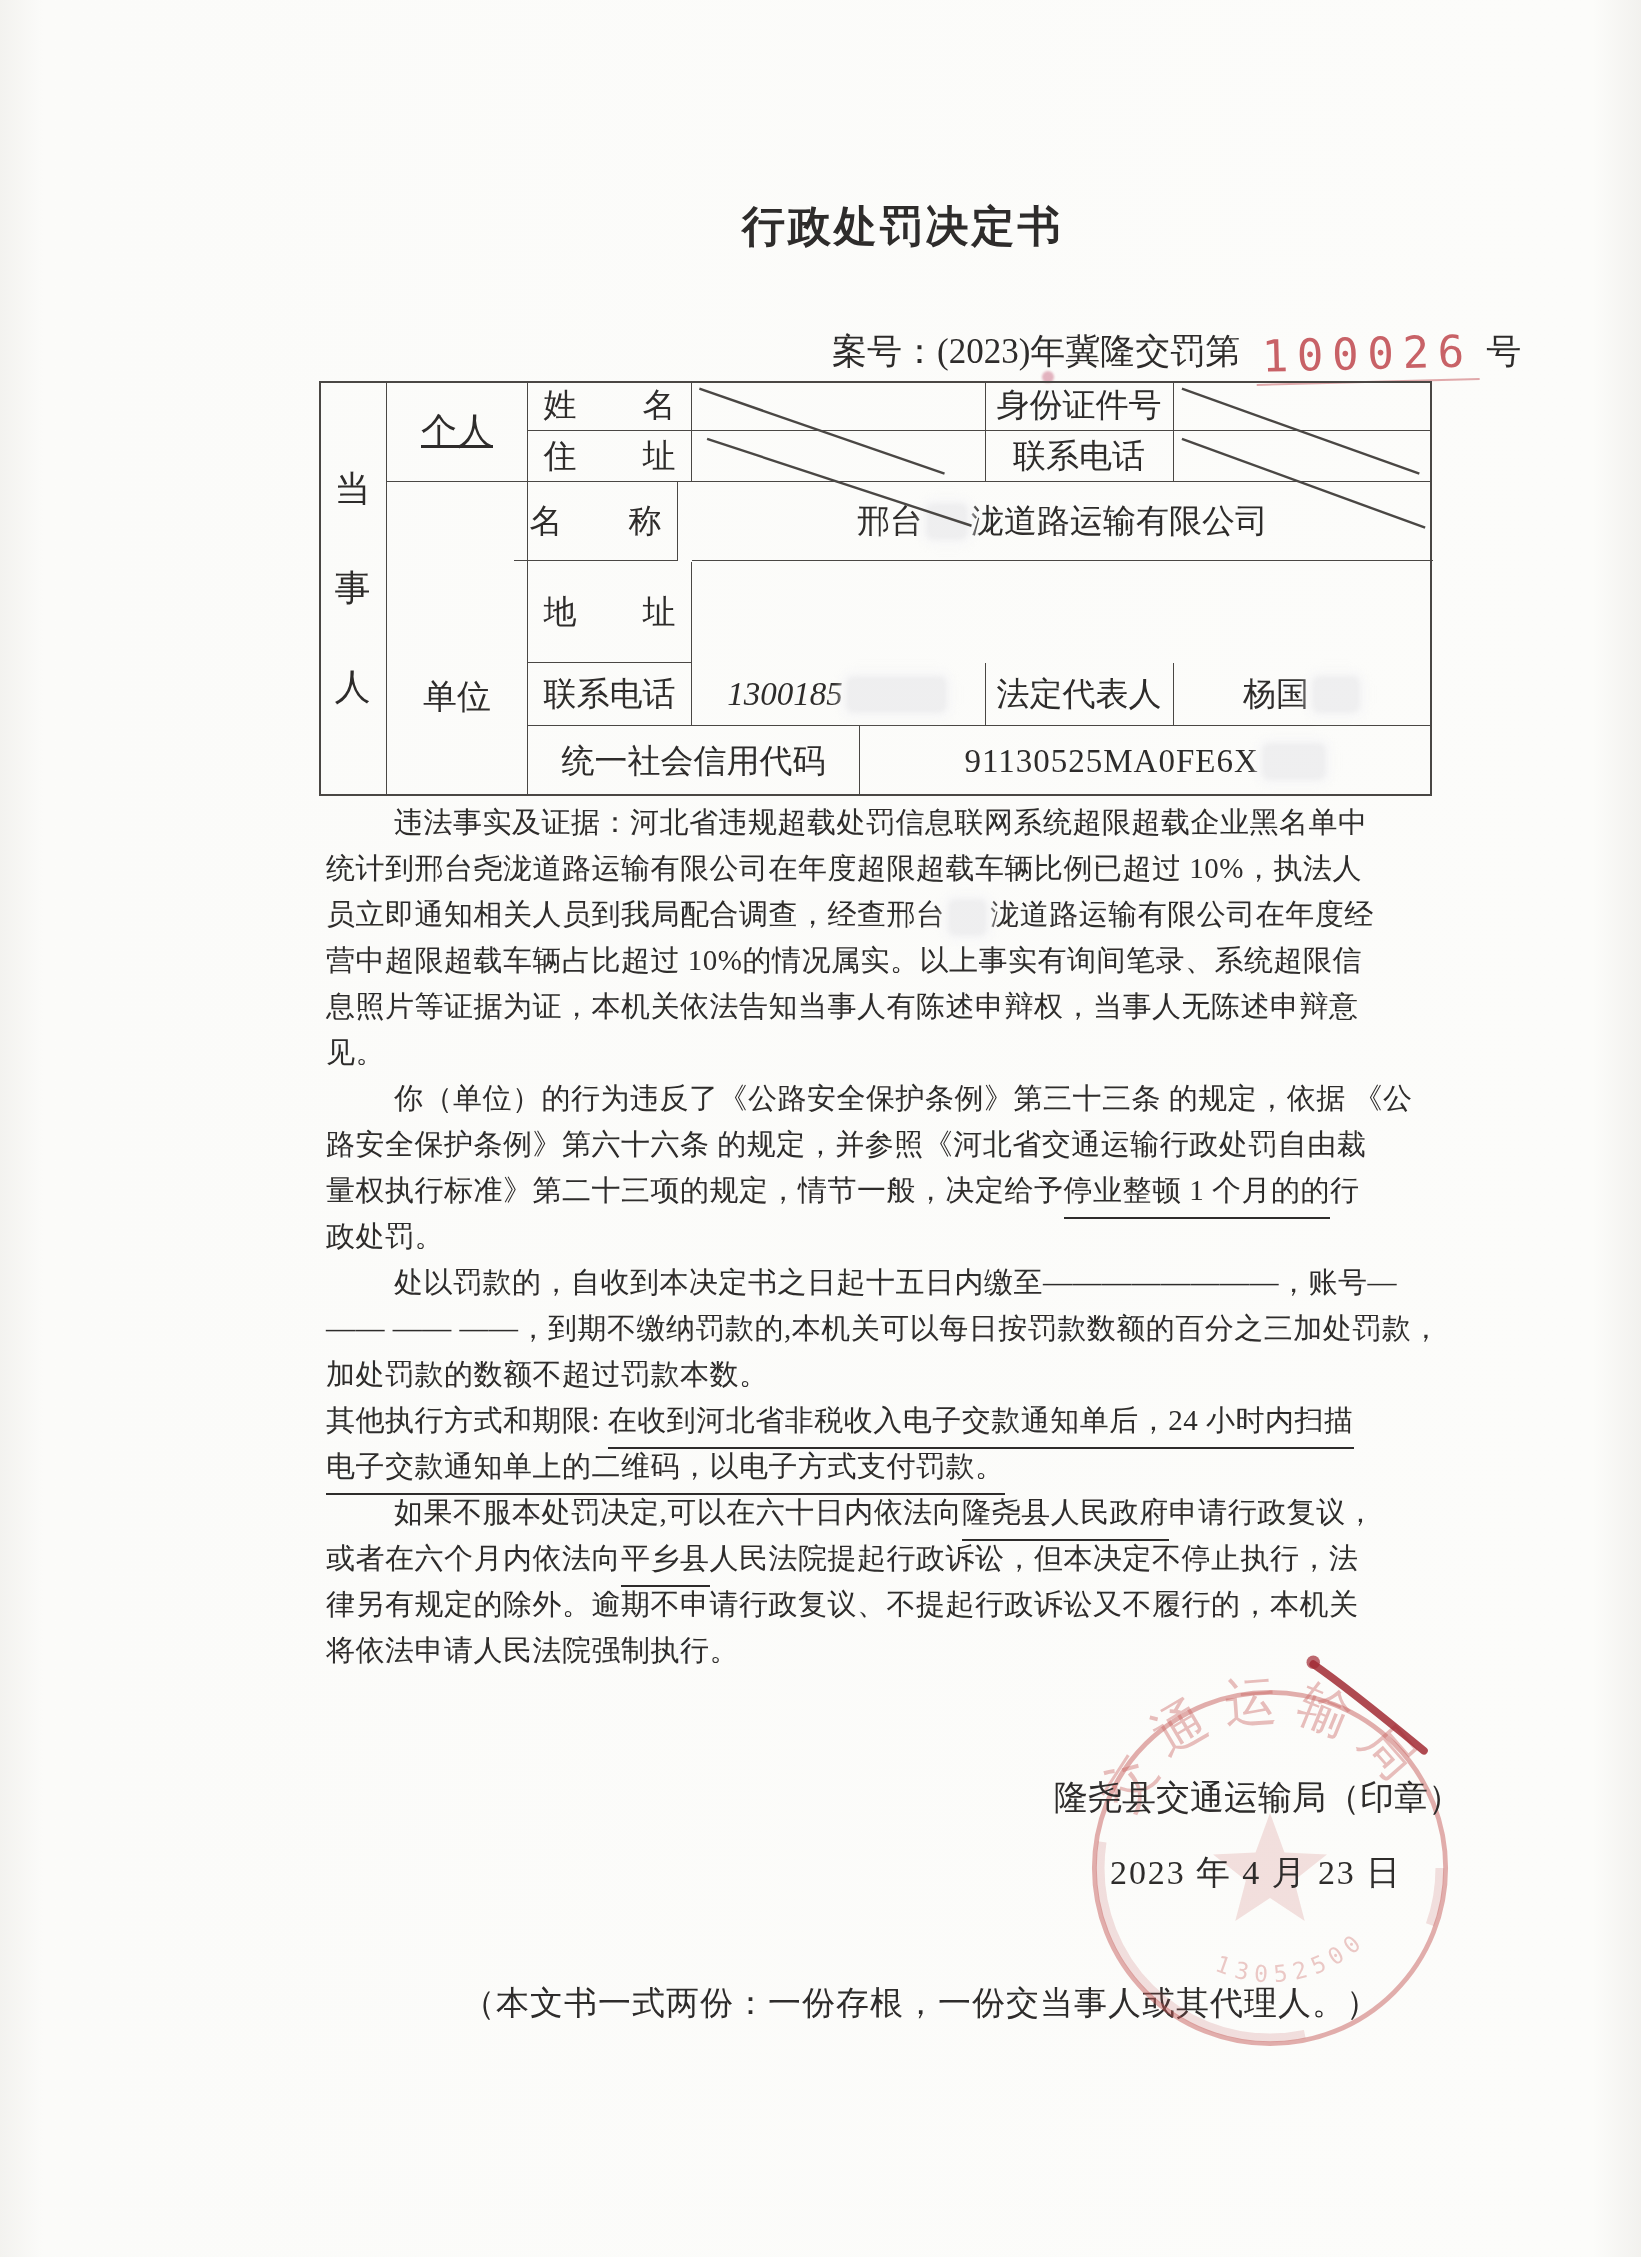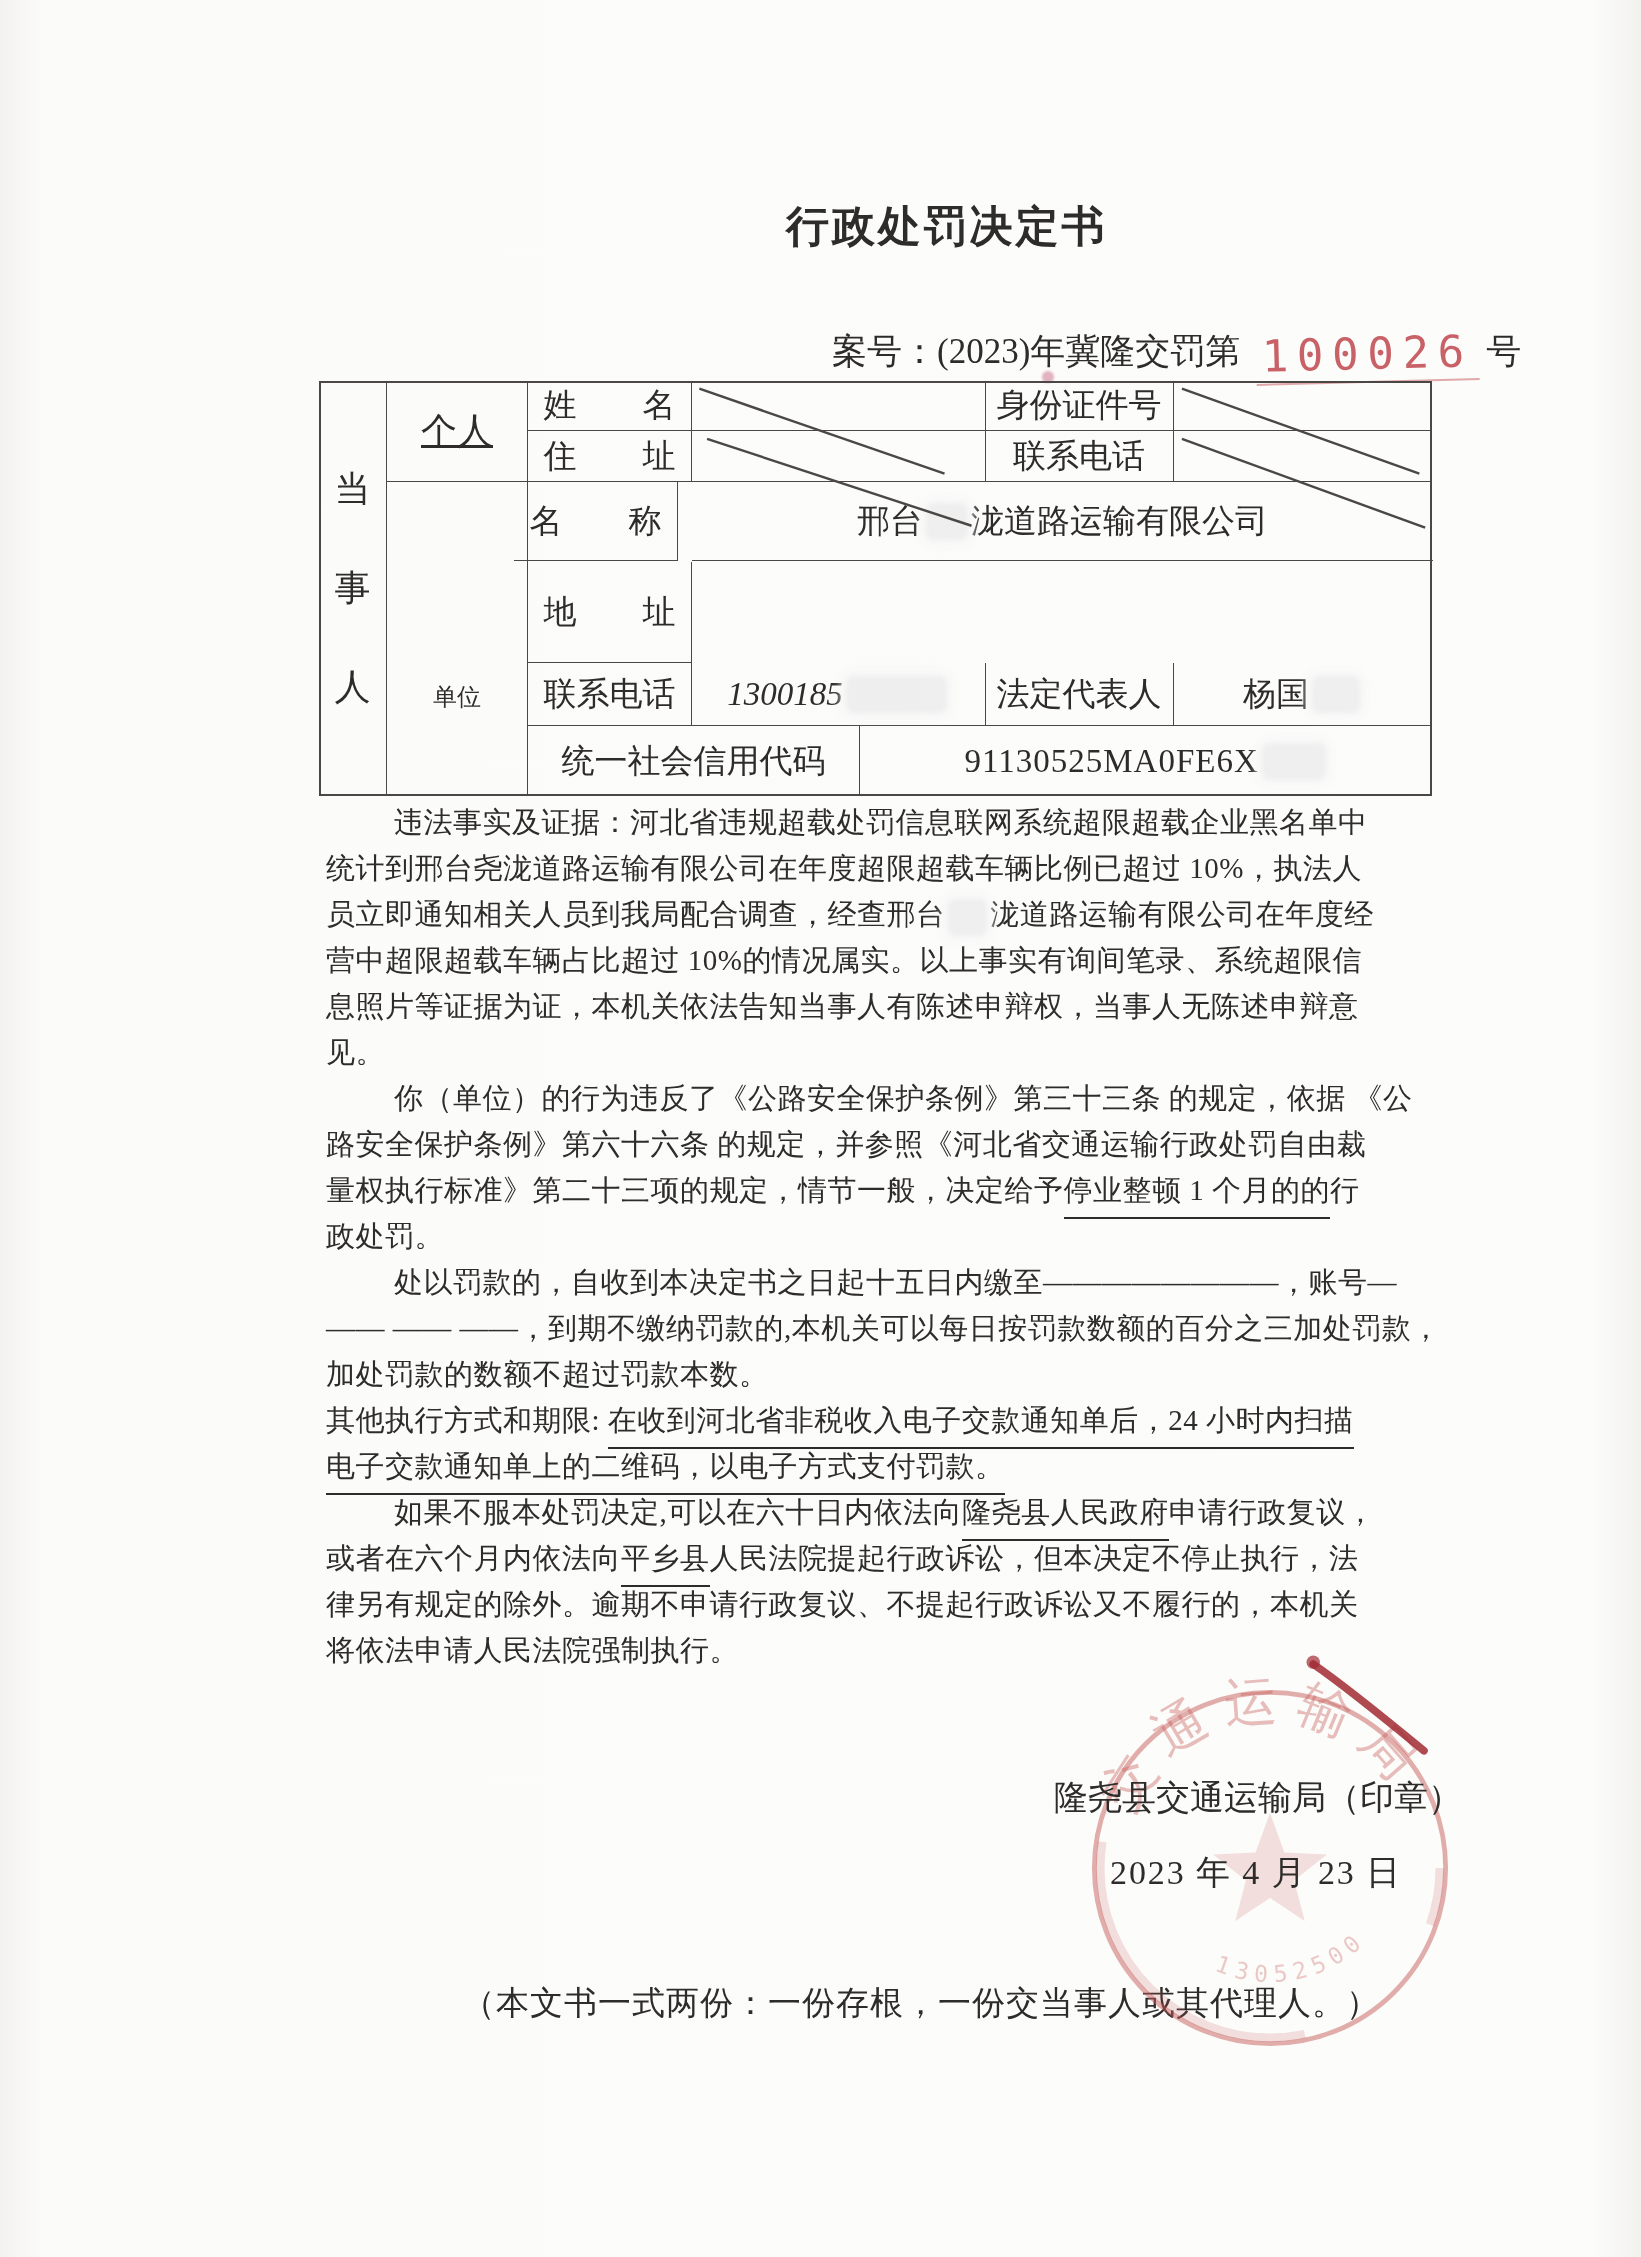--- a/index.html
+++ b/index.html
@@ -40,38 +40,38 @@
   .footer-text{font-size:34px;white-space:nowrap;z-index:3;}
   .footnote{font-size:33px;white-space:nowrap;letter-spacing:1px;}
   .seal{position:absolute;z-index:1;}
   .ink-fleck{position:absolute;border-radius:50%;}
 </style>
 </head>
 <body>
 
 <div class="page">
 
-  <div class="abs doc-title" style="left:742px;top:198px;margin-left:44px;">行政处罚决定书</div>
+  <div class="abs doc-title" style="left:742px;top:198px;">行政处罚决定书</div>
 
   <div class="abs case-line" style="left:832px;top:328px;">
     <span>案号：(2023)年冀隆交罚第</span><span class="stamp-number">100026</span><span>号</span>
   </div>
   <div class="ink-fleck" style="left:1042px;top:371px;width:11.6px;height:11.6px;background:rgba(206,118,142,.55);filter:blur(1px);"></div>
 
   <div class="tbl">
     <div class="frame"></div>
 
     <div class="cell vhead" style="left:0;top:0;width:68px;height:415px;">
       <span>当</span>
       <span>事</span>
       <span>人</span>
     </div>
 
     <div class="cell" style="left:68px;top:0;width:141px;height:101px;font-size:36px;text-decoration:underline;">个人</div>
-    <div class="cell unit-cell" style="left:68px;top:101px;width:141px;height:314px;font-size:24px;">单位</div>
+    <div class="cell unit-cell" style="left:68px;top:101px;width:141px;height:314px;font-size:34px;">单位</div>
 
     <div class="cell" style="left:209px;top:0;width:164px;height:50px;">姓　　名</div>
     <div class="cell" style="left:373px;top:0;width:294px;height:50px;"></div>
     <div class="cell" style="left:666px;top:0;width:189px;height:50px;">身份证件号</div>
     <div class="cell no-r" style="left:855px;top:0;width:258px;height:50px;"></div>
 
     <div class="cell" style="left:209px;top:50px;width:164px;height:51px;">住　　址</div>
     <div class="cell" style="left:373px;top:50px;width:294px;height:51px;"></div>
     <div class="cell" style="left:666px;top:50px;width:189px;height:51px;">联系电话</div>
     <div class="cell no-r" style="left:855px;top:50px;width:258px;height:51px;"></div>

